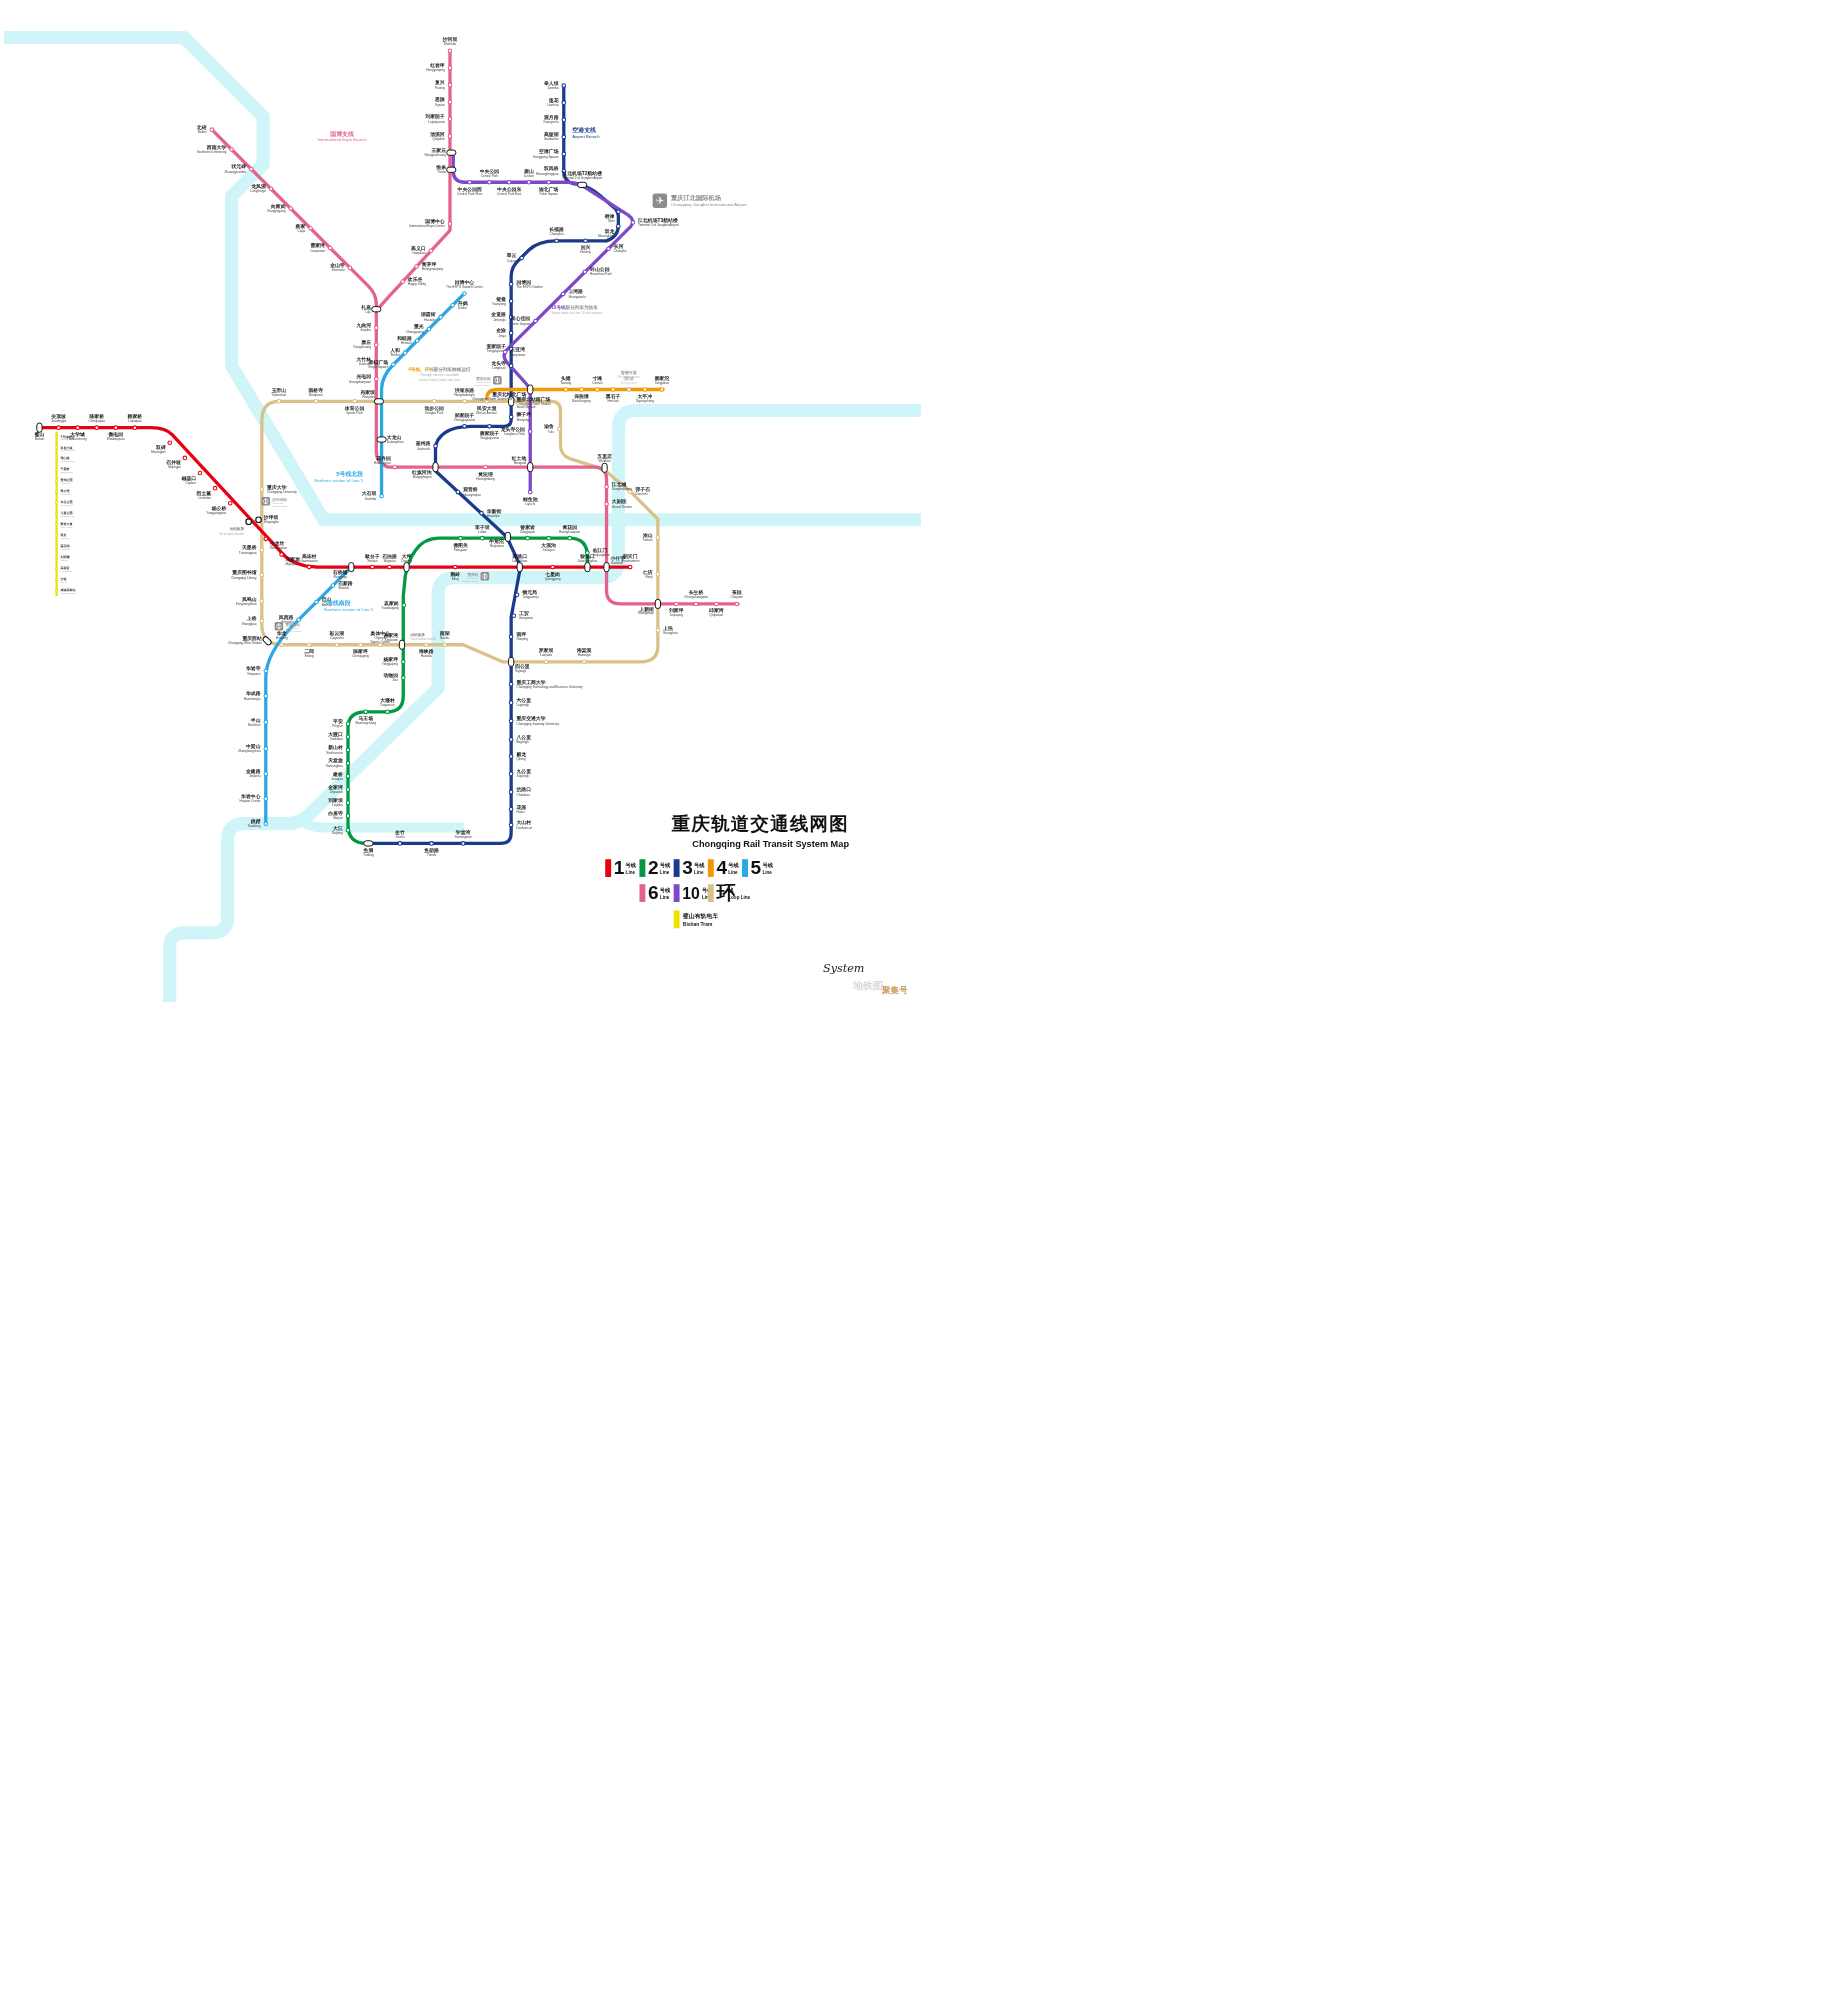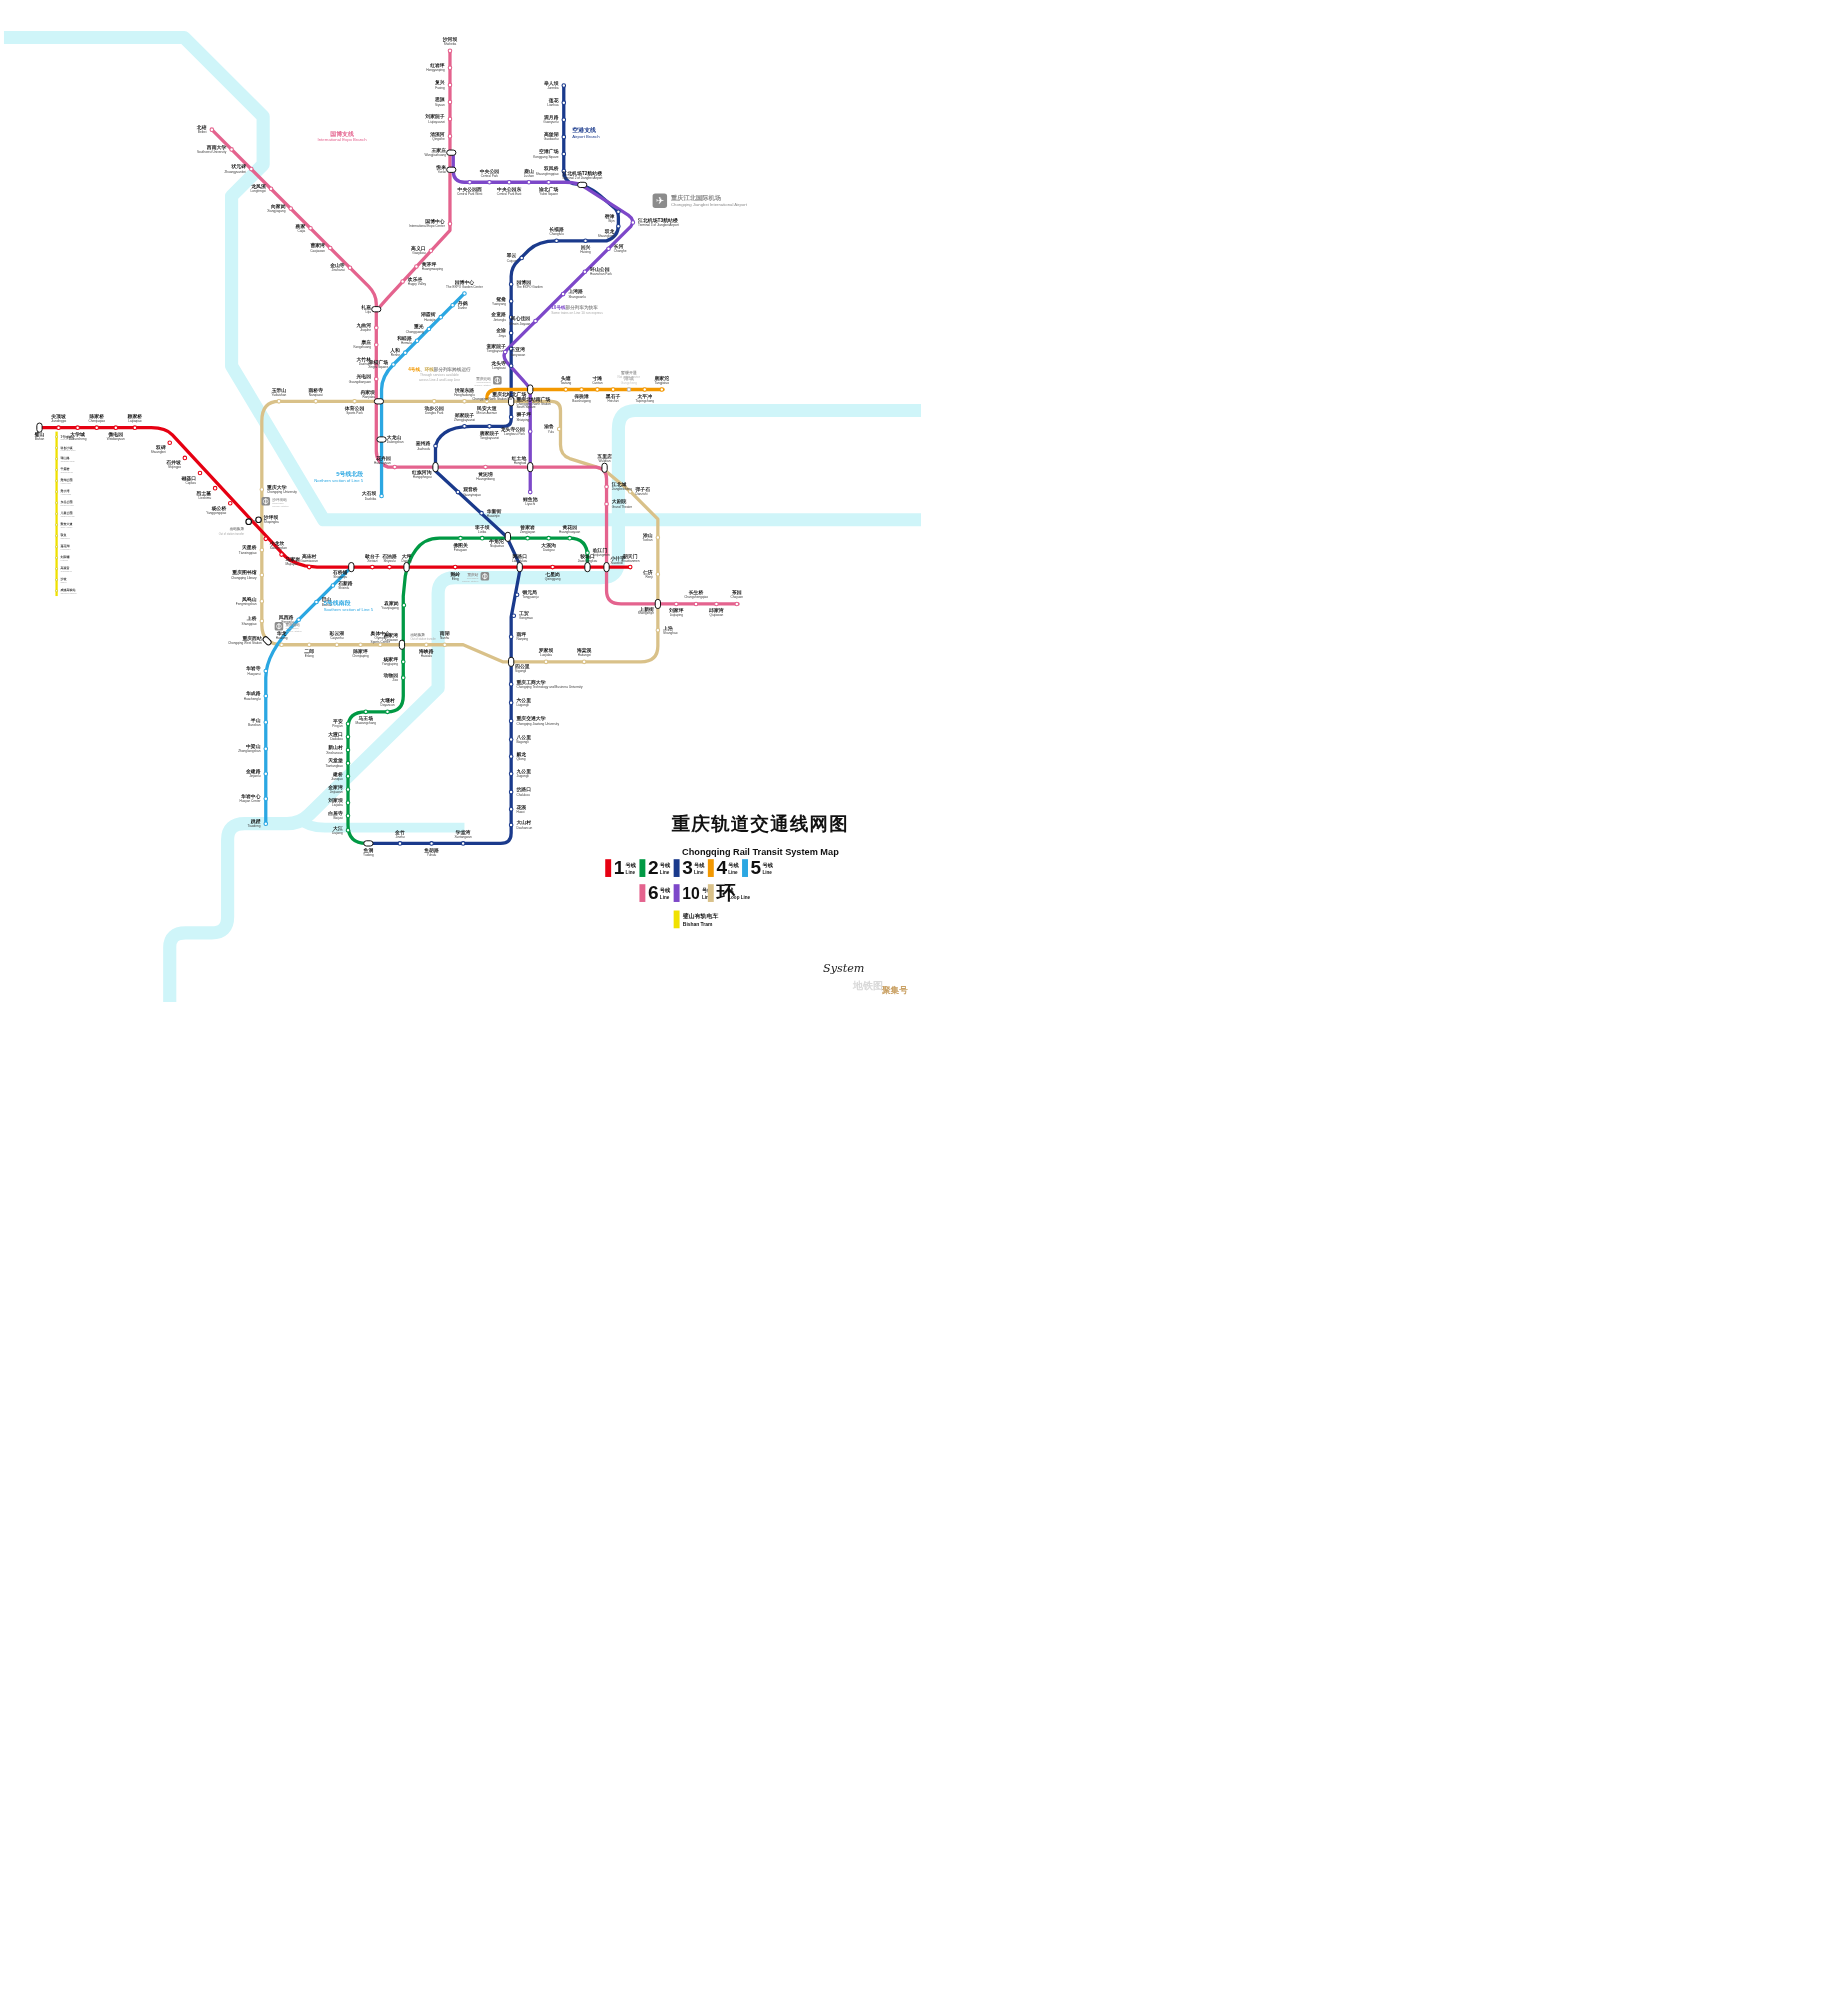--- a/index.html
+++ b/index.html
@@ -1,21 +1,21 @@
 <!DOCTYPE html>
 <html style="font-size:10.5px"><head>
 <meta charset="utf-8">
 <style>
   html,body{margin:0;padding:0;background:#fff;}
   .page{position:relative;width:921px;height:1002px;background:#fff;overflow:hidden;
         font-family:"Liberation Sans","DejaVu Sans",sans-serif;}
   svg text{font-family:"Liberation Sans","DejaVu Sans",sans-serif;}
-  .title-block{position:absolute;right:72px;top:811px;text-align:center;pointer-events:none;}
+  .title-block{position:absolute;right:72px;top:811px;text-align:right;pointer-events:none;}
   .title-zh{font-size:18.4px;font-weight:bold;color:#111;letter-spacing:1.3px;}
-  .title-en{font-size:9.2px;font-weight:bold;color:#111;margin-top:11px;}
+  .title-en{font-size:9.2px;font-weight:bold;color:#111;margin-top:3px;}
   .wahsaw{position:absolute;left:823px;top:962px;font-family:"DejaVu Serif","Liberation Serif",serif;
           font-style:italic;font-size:11.2px;color:#222;}
   .wm-grey{position:absolute;left:853px;top:979px;color:#d9d9d9;font-weight:bold;font-size:10px;}
   .wm-gold{position:absolute;left:882px;top:985px;color:#c9a063;font-weight:bold;font-size:8.6px;}
 </style>
 </head>
 <body>
 
 <div class="page">
   <svg id="map" width="921" height="1002" viewBox="0 0 1400 1523">

